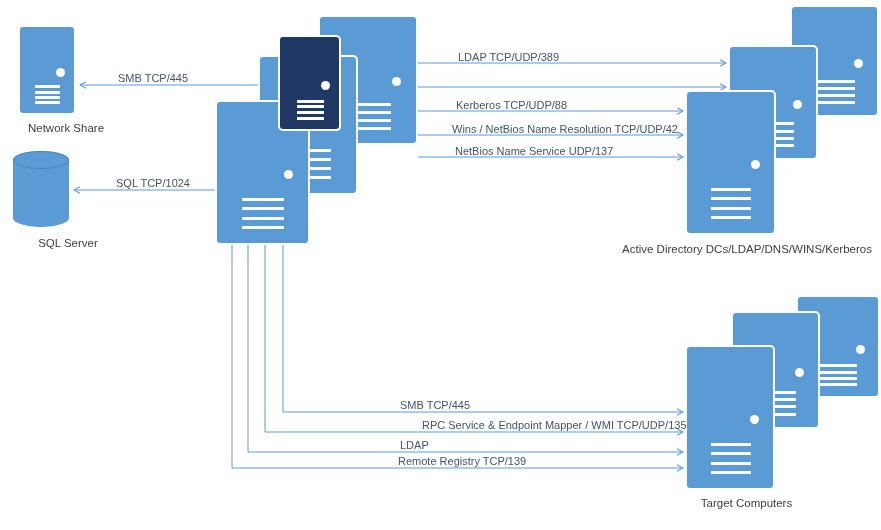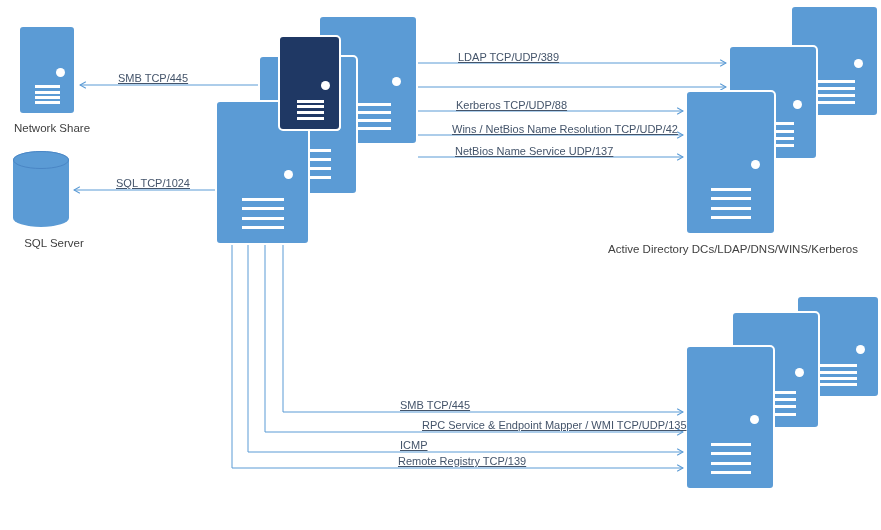--- a/index.html
+++ b/index.html
@@ -35,27 +35,27 @@
 
   .cylinder { position: absolute; }
 
   .node-label {
     position: absolute;
     color: #404040;
     font-size: 11.5px;
     line-height: 15px;
     text-align: center;
     white-space: pre-line;
+    margin-left: 14px;
   }
   .conn-label {
     position: absolute;
     color: #44546A;
     font-size: 11px;
     white-space: nowrap;
-    text-decoration: underline;
   }
 </style>
 </head>
 <body>
 
 <div class="canvas">
 
   <svg class="connectors" width="881" height="530">
     <defs>
       <marker id="arr" viewBox="0 0 10 10" refX="8.5" refY="5" markerWidth="9" markerHeight="9" orient="auto">
@@ -182,25 +182,26 @@
         <i></i>
         <i></i>
         <i></i>
         <i></i>
       </span>
   </div>
 
   <div class="node-label" style="left:0;top:121px;width:104px">Network Share</div>
   <div class="node-label" style="left:12px;top:236px;width:84px">SQL Server</div>
   <div class="node-label" style="left:558px;top:242px;width:350px">Active Directory DCs/LDAP/DNS/WINS/Kerberos</div>
+  <div class="node-label" style="left:640px;top:496px;width:185px">Target Computers</div>
 
   <div class="conn-label" style="left:118px;top:72px">SMB TCP/445</div>
   <div class="conn-label" style="left:116px;top:177px">SQL TCP/1024</div>
   <div class="conn-label" style="left:458px;top:51px">LDAP TCP/UDP/389</div>
   <div class="conn-label" style="left:456px;top:99px">Kerberos TCP/UDP/88</div>
   <div class="conn-label" style="left:452px;top:123px">Wins / NetBios Name Resolution TCP/UDP/42</div>
   <div class="conn-label" style="left:455px;top:145px">NetBios Name Service UDP/137</div>
   <div class="conn-label" style="left:400px;top:399px">SMB TCP/445</div>
   <div class="conn-label" style="left:422px;top:419px">RPC Service &amp; Endpoint Mapper / WMI TCP/UDP/135</div>
-  <div class="conn-label" style="left:400px;top:439px">ICMP</div>
+  <div class="conn-label" style="left:400px;top:439px">LDAP</div>
   <div class="conn-label" style="left:398px;top:455px">Remote Registry TCP/139</div>
 
 </div>
 
 </body></html>

